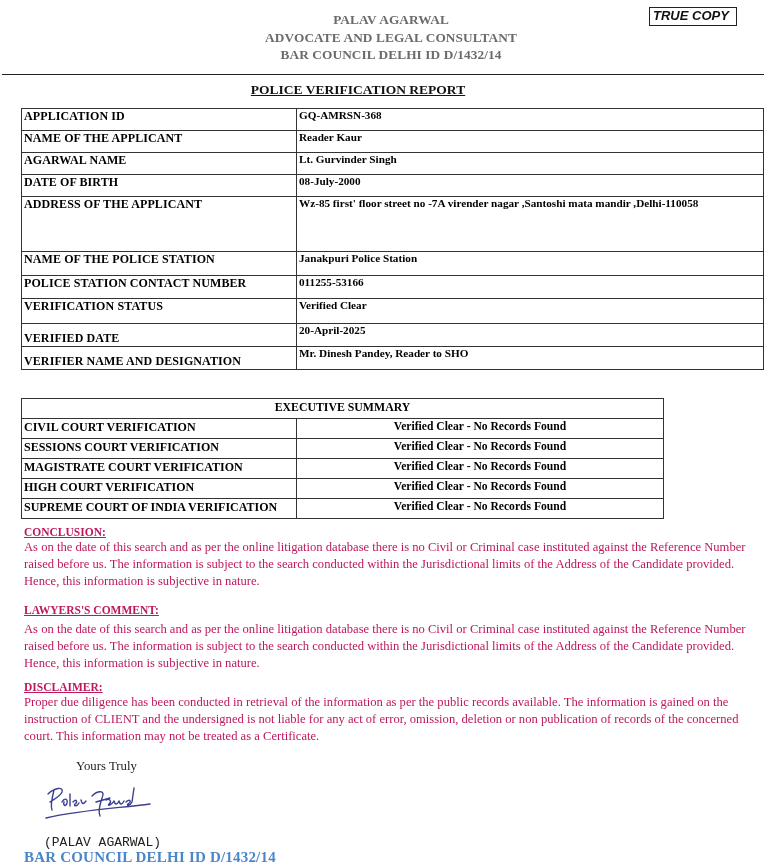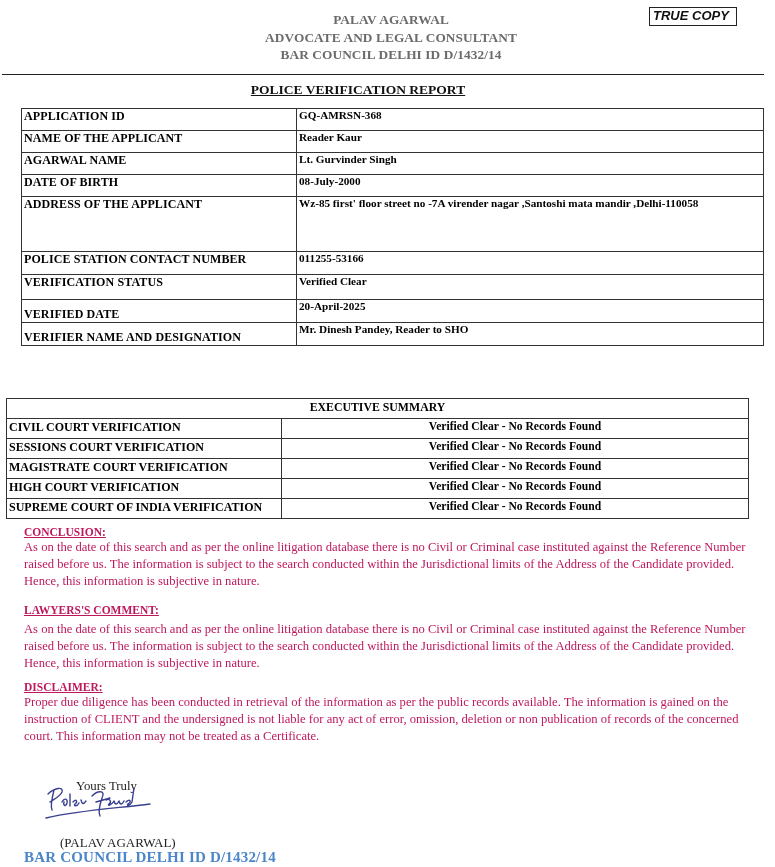--- a/index.html
+++ b/index.html
@@ -11,31 +11,31 @@
 
     .report-title { position: absolute; left: 0; top: 82px; width: 716px; text-align: center; font-weight: bold; font-size: 13.5px; text-decoration: underline; color: #111; }
 
     table { border-collapse: collapse; position: absolute; }
     td { border: 1.5px solid #333; font-weight: bold; font-size: 11.3px; padding: 0 2px; vertical-align: top; color: #000000; }
 
     .info-table { left: 21px; top: 108px; width: 743px; }
     .info-table td.label { width: 270px; font-size: 12px; letter-spacing: 0.1px; }
     .info-table td.value { font-size: 11.2px; }
 
-    .summary-table { left: 6px; top: 398px; width: 743px; }
+    .summary-table { left: 21px; top: 398px; width: 643px; }
     .summary-table td.head { text-align: center; height: 18px; font-size: 11.8px; padding-top: 1px; }
     .summary-table td.label { width: 270px; font-size: 12px; height: 18px; padding-top: 1px; }
     .summary-table td.value { text-align: center; font-size: 11.6px; padding-top: 1px; }
 
     .section { position: absolute; left: 24px; width: 740px; font-size: 12.6px; line-height: 17px; color: #be185d; }
     .section-head { font-weight: bold; text-decoration: underline; font-size: 11.5px; line-height: 14px; }
 
-    .sign-off { position: absolute; left: 76px; top: 759px; font-size: 12.8px; color: #222; margin-top: 20px; }
+    .sign-off { position: absolute; left: 76px; top: 759px; font-size: 12.8px; color: #222; }
     .signature { position: absolute; left: 40px; top: 780px; width: 120px; height: 46px; }
-    .signer-name { position: absolute; left: 60px; top: 835px; font-size: 13px; color: #222; }
+    .signer-name { position: absolute; left: 44px; top: 835px; font-size: 13px; color: #222; font-family: Liberation Mono, monospace; }
     .signer-id { position: absolute; left: 24px; top: 849px; font-size: 15px; font-weight: bold; color: #4a86c8; letter-spacing: 0.2px; }
   </style>
 </head>
 <body>
 
 <div class="letterhead">
   <div>PALAV AGARWAL</div>
   <div>ADVOCATE AND LEGAL CONSULTANT</div>
   <div>BAR COUNCIL DELHI ID D/1432/14</div>
 </div>
@@ -60,20 +60,24 @@
     <td class="label">AGARWAL NAME</td>
     <td class="value">Lt. Gurvinder Singh</td>
   </tr>
   <tr style="height:22px">
     <td class="label">DATE OF BIRTH</td>
     <td class="value">08-July-2000</td>
   </tr>
   <tr style="height:55px">
     <td class="label">ADDRESS OF THE APPLICANT</td>
     <td class="value">Wz-85 first' floor street no -7A virender nagar ,Santoshi mata mandir ,Delhi-110058</td>
+  </tr>
+  <tr style="height:24px">
+    <td class="label">NAME OF THE POLICE STATION</td>
+    <td class="value">Janakpuri Police Station</td>
   </tr>
   <tr style="height:23px">
     <td class="label">POLICE STATION CONTACT NUMBER</td>
     <td class="value">011255-53166</td>
   </tr>
   <tr style="height:25px">
     <td class="label">VERIFICATION STATUS</td>
     <td class="value">Verified Clear</td>
   </tr>
   <tr style="height:23px">

